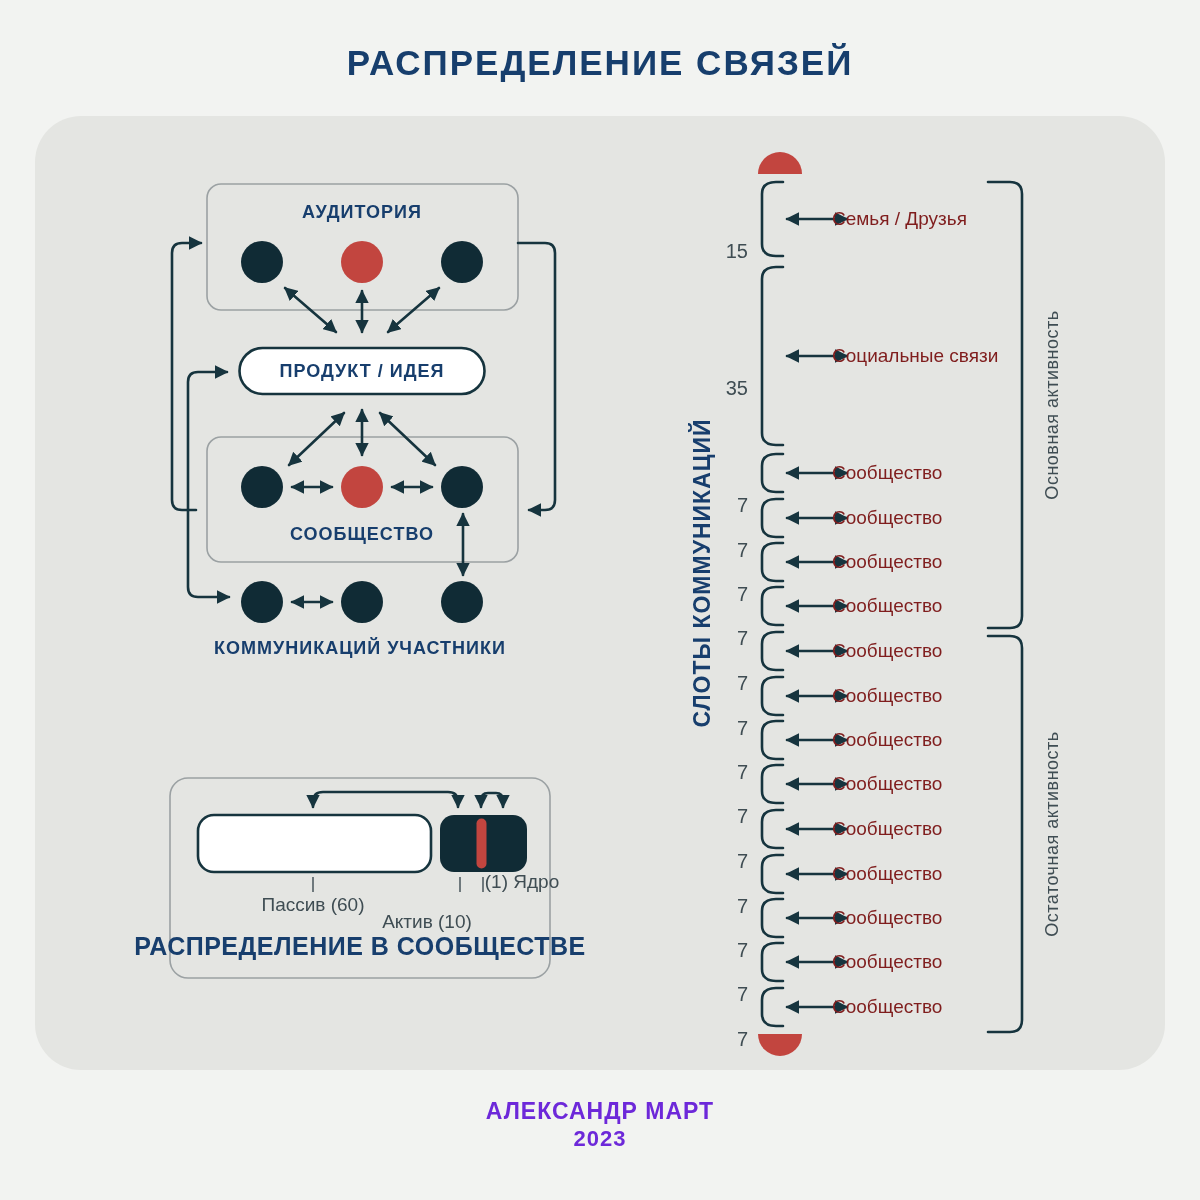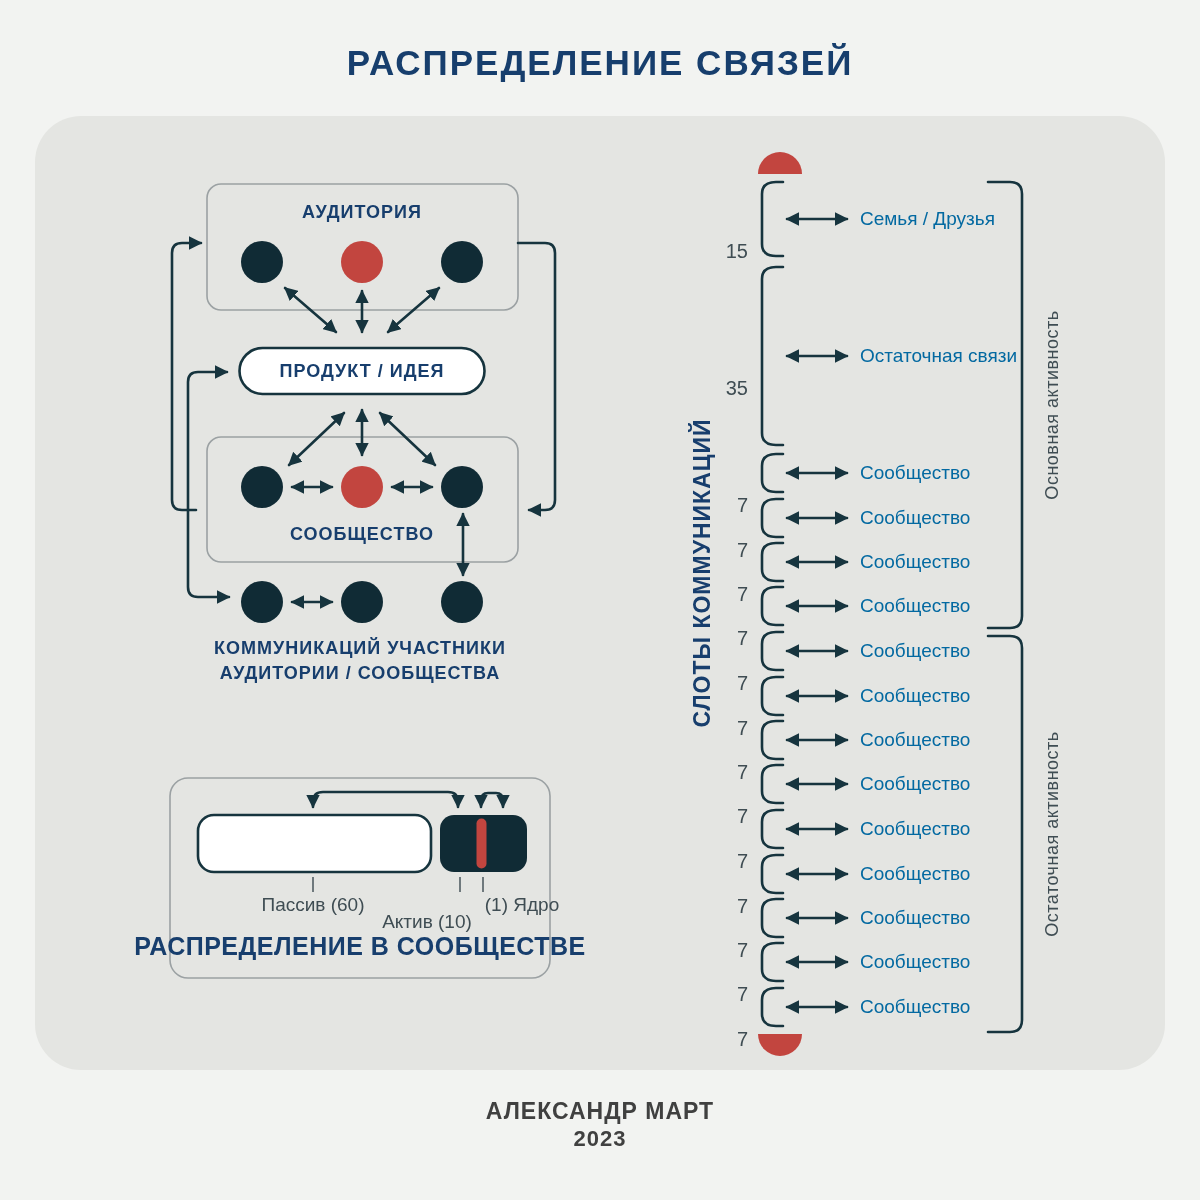--- a/index.html
+++ b/index.html
@@ -20,23 +20,23 @@
   .ctr{transform:translate(-50%,-50%);}
   .rot{transform:translate(-50%,-50%) rotate(-90deg);}
   .navy{color:#173e6d;font-weight:bold;}
   .gray{color:#3f4d53;}
   .page-title{font-size:35px;letter-spacing:2px;}
   .box-label{font-size:18px;letter-spacing:1px;}
   .small-title{font-size:25px;letter-spacing:0.5px;text-align:center;}
   .axis-label{font-size:23px;letter-spacing:1px;}
   .group-label{font-size:18px;letter-spacing:0.5px;}
   .slot-num{position:absolute;left:698px;width:50px;text-align:right;font-size:20px;color:#3f4d53;transform:translateY(-50%);margin-top:32px;}
-  .slot-lab{position:absolute;left:860px;font-size:19px;color:#0369a1;transform:translateY(-50%);white-space:nowrap;}
+  .slot-lab{position:absolute;left:832px;font-size:19px;color:#7f1d1d;transform:translateY(-50%);white-space:nowrap;}
   .dist-lab{font-size:19px;}
-  .footer{color:#404040;font-weight:bold;}
+  .footer{color:#6d28d9;font-weight:bold;}
 </style>
 </head>
 <body>
 
 <div id="stage">
 
   <div class="txt ctr navy page-title" style="left:600px;top:63px;">РАСПРЕДЕЛЕНИЕ СВЯЗЕЙ</div>
 
   <div class="panel"></div>
 
@@ -145,35 +145,34 @@
 
       <path d="M 988 182 H 1010 Q 1022 182 1022 194 V 616 Q 1022 628 1010 628 H 988"></path>
       <path d="M 988 636 H 1010 Q 1022 636 1022 648 V 1020 Q 1022 1032 1010 1032 H 988"></path>
     </g>
   </svg>
 
   <div class="txt ctr navy box-label" style="left:362px;top:212px;">АУДИТОРИЯ</div>
   <div class="txt ctr navy box-label" style="left:362px;top:371px;">ПРОДУКТ / ИДЕЯ</div>
   <div class="txt ctr navy box-label" style="left:362px;top:534px;">СООБЩЕСТВО</div>
   <div class="txt ctr navy box-label" style="left:360px;top:648px;">КОММУНИКАЦИЙ УЧАСТНИКИ</div>
-  <div class="txt ctr navy box-label" style="left:360px;top:673px;">АУДИТОРИИ / СООБЩЕСТВА</div>
 
   <div class="txt ctr gray dist-lab" style="left:313px;top:905px;">Пассив (60)</div>
   <div class="txt ctr gray dist-lab" style="left:427px;top:888px;margin-top:34px;">Актив (10)</div>
-  <div class="txt ctr gray dist-lab" style="left:508px;top:905px;padding-left:28px;">(1) Ядро</div>
+  <div class="txt ctr gray dist-lab" style="left:508px;top:882px;padding-left:28px;">(1) Ядро</div>
   <div class="txt ctr navy small-title" style="left:360px;top:946px;">РАСПРЕДЕЛЕНИЕ В СООБЩЕСТВЕ</div>
 
   <div class="txt rot navy axis-label" style="left:702px;top:573px;">СЛОТЫ КОММУНИКАЦИЙ</div>
   <div class="txt rot gray group-label" style="left:1052px;top:405px;">Основная активность</div>
   <div class="txt rot gray group-label" style="left:1052px;top:834px;">Остаточная активность</div>
 
   <div class="slot-num" style="top:219px;">15</div>
   <div class="slot-lab" style="top:219px;">Семья / Друзья</div>
   <div class="slot-num" style="top:356px;">35</div>
-  <div class="slot-lab" style="top:356px;">Остаточная связи</div>
+  <div class="slot-lab" style="top:356px;">Социальные связи</div>
   <div class="slot-num" style="top:473px;">7</div>
   <div class="slot-lab" style="top:473px;">Сообщество</div>
   <div class="slot-num" style="top:518px;">7</div>
   <div class="slot-lab" style="top:518px;">Сообщество</div>
   <div class="slot-num" style="top:562px;">7</div>
   <div class="slot-lab" style="top:562px;">Сообщество</div>
   <div class="slot-num" style="top:606px;">7</div>
   <div class="slot-lab" style="top:606px;">Сообщество</div>
   <div class="slot-num" style="top:651px;">7</div>
   <div class="slot-lab" style="top:651px;">Сообщество</div>

